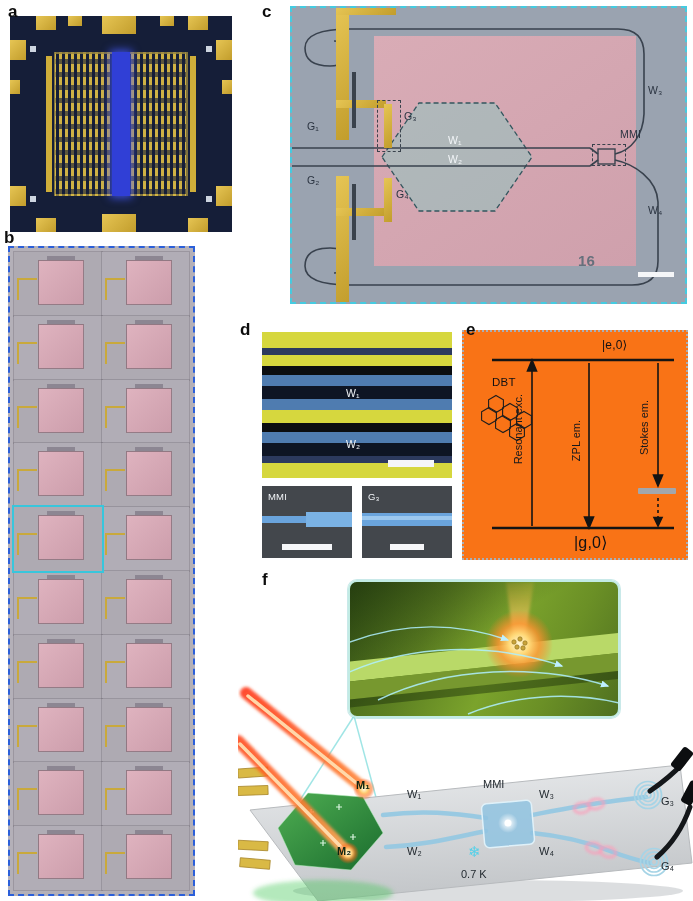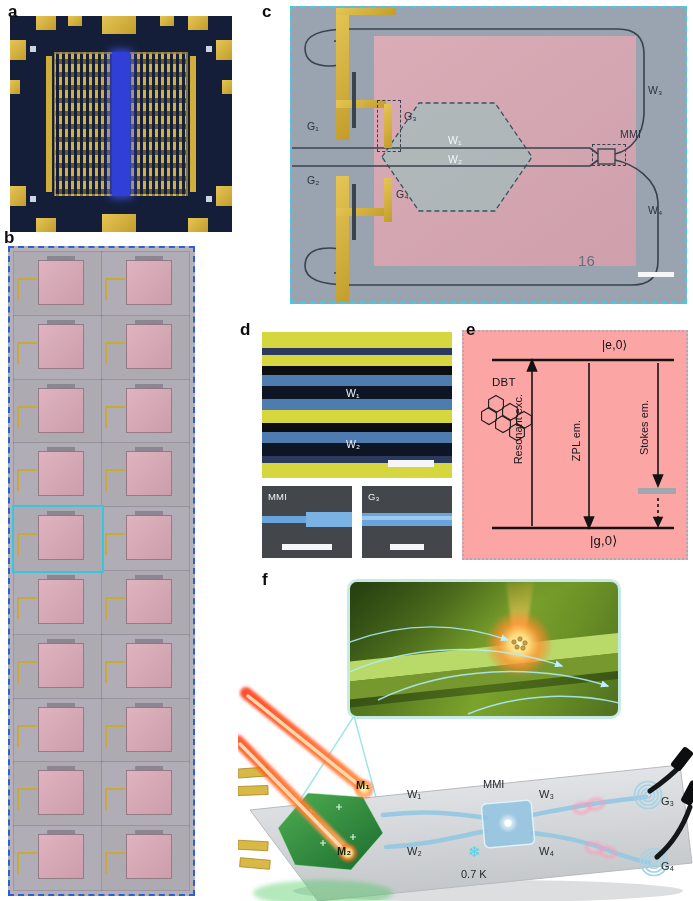--- a/index.html
+++ b/index.html
@@ -3,21 +3,21 @@
 <meta charset="utf-8">
 <style>
   *{margin:0;padding:0;box-sizing:border-box}
   html,body{background:#fff}
   body{width:693px;height:901px;font-family:"Liberation Sans",sans-serif}
   .page{position:relative;width:693px;height:901px;background:#fff;overflow:hidden}
   .abs{position:absolute}
   .plabel{position:absolute;font-weight:700;font-size:17px;color:#0d0d0d;z-index:9}
   .lbl{position:absolute;font-size:10.5px;color:#2a3340;z-index:6;white-space:nowrap;letter-spacing:.2px}
   .lbl.white{color:#f2f5f8}
-  .lbl.bold{font-weight:400}
+  .lbl.bold{font-weight:700}
   .vtext{position:absolute;writing-mode:vertical-rl;transform:rotate(180deg);font-size:11px;color:#16181c;z-index:6;white-space:nowrap}
   .gold{background:linear-gradient(135deg,#e6c554,#c29d2c)}
   .scalebar{position:absolute;background:#f5f6f8;z-index:7}
   .dashbox{position:absolute;border:1.5px dashed #39424c;z-index:6}
 
   
   .pa{position:absolute;left:10px;top:16px;width:222px;height:216px;background:#151e38;overflow:hidden}
   .pa-array{position:absolute;left:44px;top:36px;width:134px;height:144px;border:2px solid rgba(217,185,69,.55);
     background:
       repeating-linear-gradient(0deg,rgba(21,30,56,.62) 0 5px,rgba(0,0,0,0) 5px 13px),
@@ -43,21 +43,21 @@
   .pc .gold{position:absolute;z-index:4}
   .pc .darkbar{position:absolute;background:#3a424c;z-index:4}
 
   
   .pd{position:absolute;left:262px;top:332px;width:190px;height:146px;overflow:hidden;background:#0a0d12}
   .pd-stripe{width:100%}
   .pd-inset{position:absolute;width:90px;height:72px;background:#43474c;overflow:hidden}
   .pd-stripe-blue{position:absolute;background:#6aa4dc}
 
   
-  .pe{position:absolute;left:462px;top:330px;width:226px;height:230px;border:2px dotted #a9aeb6;background:#fca5a5}
+  .pe{position:absolute;left:462px;top:330px;width:226px;height:230px;border:2px dotted #a9aeb6;background:#f97316}
 
   
   .pf-svg{position:absolute;left:238px;top:575px;z-index:2}
   .pf-inset{position:absolute;left:348px;top:580px;width:272px;height:138px;border:2px solid #c2ebe4;border-radius:9px;overflow:hidden;z-index:4;
     background:linear-gradient(115deg,#41631a 0%,#5d8022 30%,#7ba32c 55%,#6b9026 75%,#4f7020 100%);
     box-shadow:0 0 0 1px rgba(120,200,200,.4)}
   .pf-inset::before{content:"";position:absolute;inset:0;background:linear-gradient(150deg,rgba(10,25,5,.5),rgba(0,0,0,0) 45%)}
   .pf-lbl{position:absolute;font-size:11px;color:#232a30;z-index:6;white-space:nowrap}
   .pf-lbl.onhex{color:#0e2412;font-weight:600}
   .snow{position:absolute;font-size:15px;color:#55d0e8;z-index:6}
@@ -275,21 +275,21 @@
       <g fill="none" stroke="#1d1d1d" stroke-width="1.1" transform="translate(10,60)">
         <polygon points="22,3.5 29.4,7.8 29.4,16.3 22,20.5 14.6,16.3 14.6,7.8"></polygon>
         <polygon points="36,11.5 43.4,15.8 43.4,24.3 36,28.5 28.6,24.3 28.6,15.8"></polygon>
         <polygon points="50,19.5 57.4,23.8 57.4,32.3 50,36.5 42.6,32.3 42.6,23.8"></polygon>
         <polygon points="15,15.5 22.4,19.8 22.4,28.3 15,32.5 7.6,28.3 7.6,19.8"></polygon>
         <polygon points="29,23.5 36.4,27.8 36.4,36.3 29,40.5 21.6,36.3 21.6,27.8"></polygon>
         <polygon points="43,31.5 50.4,35.8 50.4,44.3 43,48.5 35.6,44.3 35.6,35.8"></polygon>
       </g>
     </svg>
     <span class="lbl" style="left:138px;top:6px;font-size:12px;color:#101114">|e,0⟩</span>
-    <span class="lbl" style="left:126px;top:201px;font-size:13px;color:#101114">|g,0⟩</span>
+    <span class="lbl" style="left:110px;top:201px;font-size:16px;color:#101114">|g,0⟩</span>
     <span class="lbl" style="left:28px;top:44px;font-size:11.5px;color:#101114">DBT</span>
     <span class="vtext" style="left:48px;top:62px">Resonant exc.</span>
     <span class="vtext" style="left:106px;top:88px">ZPL em.</span>
     <span class="vtext" style="left:174px;top:68px">Stokes em.</span>
   </div>
 
   <svg class="pf-svg" width="455" height="326" viewBox="0 0 455 326">
     <defs>
       <linearGradient id="platG" x1="0" y1="0" x2="0.2" y2="1">
         <stop offset="0" stop-color="#e9ebed"></stop>

